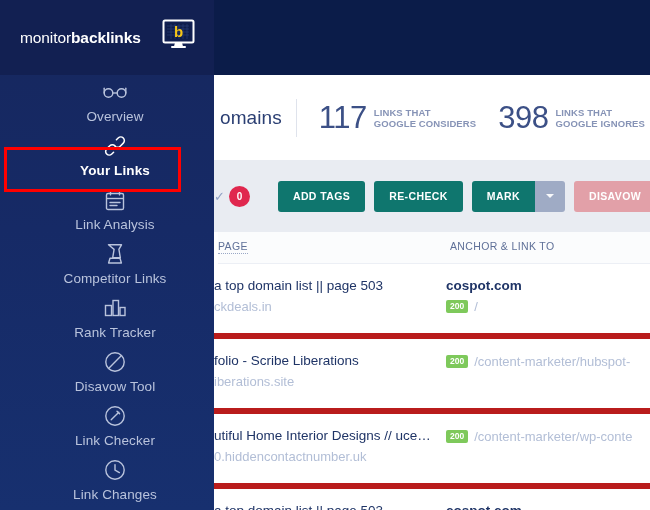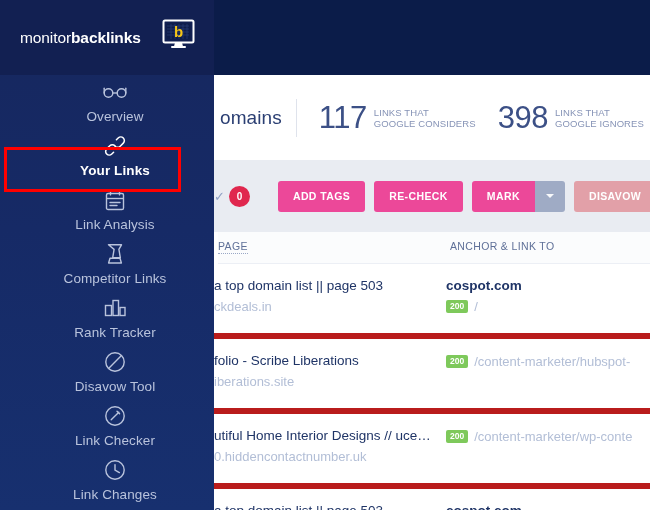--- a/index.html
+++ b/index.html
@@ -37,21 +37,21 @@
   }
   .stat{
     display:flex; align-items:center; margin-right:22px; flex:none;
   }
   .stat-num{
     font-size:31px; color:#3c5086; font-weight:400; letter-spacing:-.5px;
     line-height:1;
   }
   .stat-cap{
     margin-left:7px; font-size:9.5px; line-height:11px; color:#8693b6;
-    font-weight:400; letter-spacing:.1px; text-transform:uppercase;
+    font-weight:700; letter-spacing:.1px; text-transform:uppercase;
   }
 
   .toolbar{
     position:absolute; left:0; top:160px; right:0; height:72px;
     background:#e9ecf2;
     display:flex; align-items:center;
     overflow:hidden;
   }
   .tb-check{
     color:#8fa0c4; font-size:13px; margin-left:0px; margin-right:4px; flex:none;
@@ -60,21 +60,21 @@
     flex:none;
     width:21px; height:21px; border-radius:50%;
     background:#e0274e; color:#fff;
     font-size:10px; font-weight:700;
     display:flex; align-items:center; justify-content:center;
     margin-right:28px;
   }
   .btn{
     flex:none;
     height:31px; border-radius:3px;
-    background:#ec4899; color:#ffffff;
+    background:#0f766e; color:#ffffff;
     font-size:10.5px; font-weight:700; letter-spacing:.4px;
     display:flex; align-items:center; justify-content:center;
     padding:0 15px; margin-right:9px;
     text-transform:uppercase;
   }
   .btn.red{ background:#e2a0a8; }
   .btn-split{ display:flex; flex:none; margin-right:9px; }
   .btn-split .btn{ margin-right:0; border-radius:3px 0 0 3px; }
   .btn-caret{
     flex:none;

